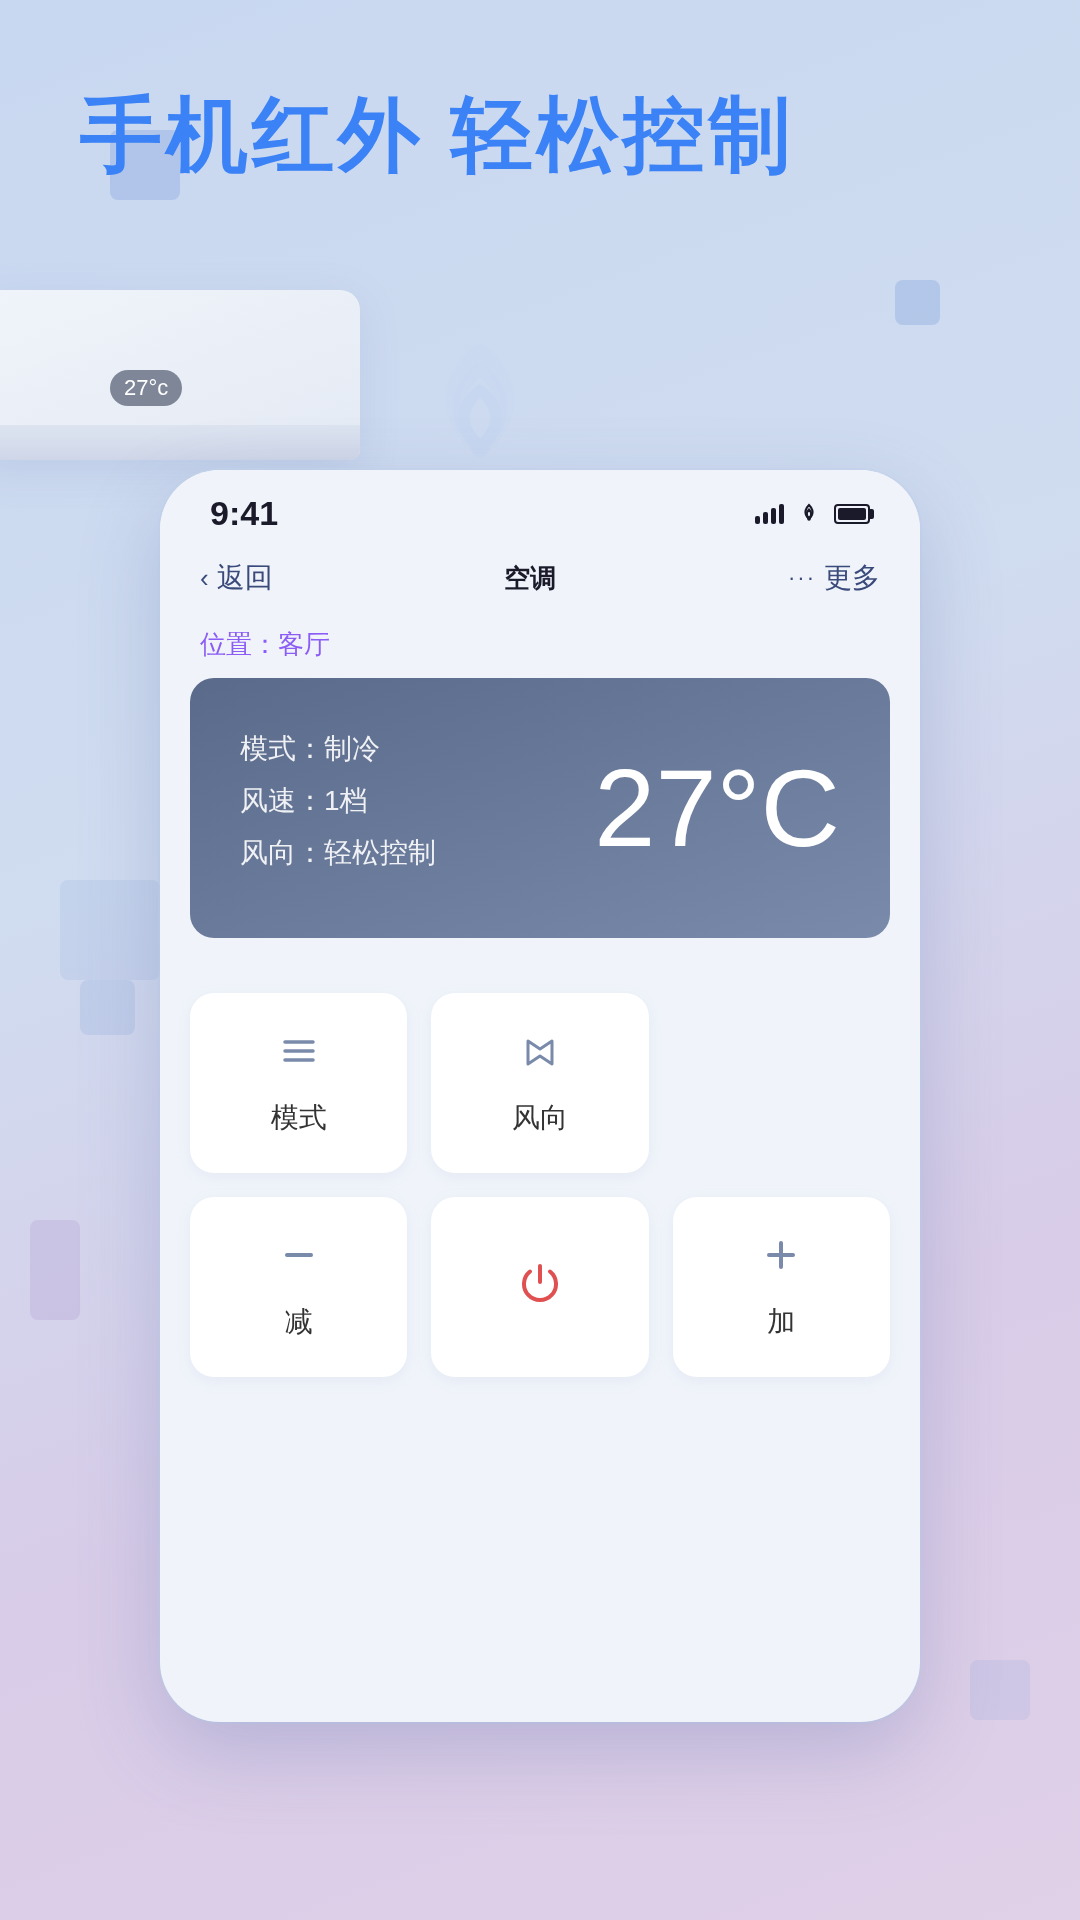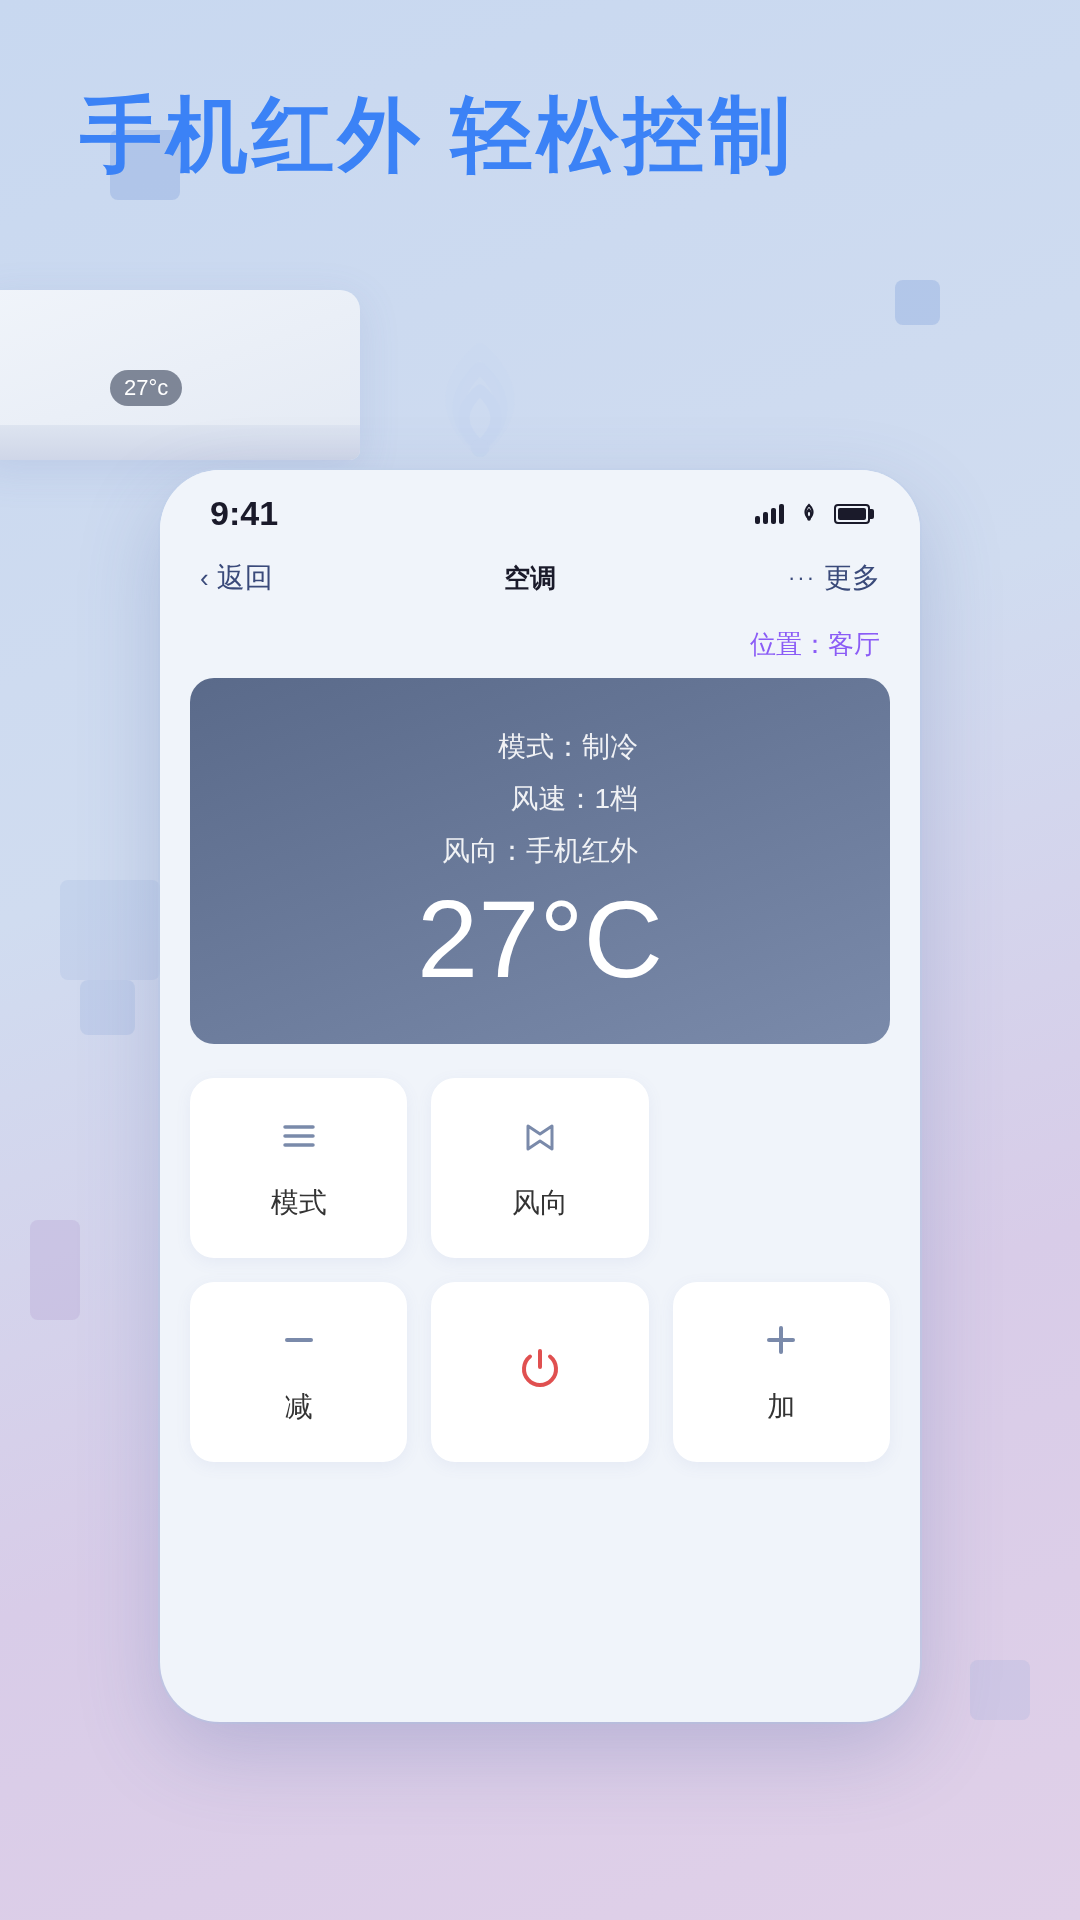--- a/index.html
+++ b/index.html
@@ -95,21 +95,20 @@
     .phone-mockup {
       position: absolute;
       top: 470px;
       left: 160px;
       width: 760px;
       height: 1252px;
       background: #f0f4fa;
       border-radius: 60px;
       box-shadow: 0 30px 80px rgba(80,100,160,0.25), 0 0 0 2px rgba(200,215,240,0.5);
       overflow: hidden;
-      text-align: right;
     }
 
     
     .status-bar {
       display: flex;
       justify-content: space-between;
       align-items: center;
       padding: 24px 50px 16px;
       background: #f0f4fa;
     }
@@ -212,21 +211,20 @@
     
     .temp-card {
       margin: 0 30px;
       background: linear-gradient(160deg, #5a6a8a 0%, #6a7a9a 50%, #7a8aaa 100%);
       border-radius: 24px;
       padding: 50px 50px;
       display: flex;
       align-items: center;
       justify-content: space-between;
       min-height: 260px;
-      flex-direction: column;
     }
 
     .temp-info {
       color: rgba(255,255,255,0.9);
     }
 
     .temp-info-item {
       font-size: 28px;
       margin-bottom: 14px;
       font-weight: 400;
@@ -237,21 +235,21 @@
       font-weight: 300;
       color: #fff;
       line-height: 1;
     }
 
     
     .controls-grid {
       display: grid;
       grid-template-columns: 1fr 1fr 1fr;
       gap: 24px;
-      padding: 34px 30px 0;
+      padding: 55px 30px 0;
     }
 
     .control-btn {
       background: #fff;
       border-radius: 24px;
       display: flex;
       flex-direction: column;
       align-items: center;
       justify-content: center;
       padding: 36px 20px;
@@ -344,21 +342,21 @@
       <span>更多</span>
     </div>
   </div>
 
   <div class="location-label">位置：客厅</div>
 
   <div class="temp-card">
     <div class="temp-info">
       <div class="temp-info-item">模式：制冷</div>
       <div class="temp-info-item">风速：1档</div>
-      <div class="temp-info-item">风向：手机红外</div>
+      <div class="temp-info-item">风向：轻松控制</div>
     </div>
     <div class="temp-display">27°C</div>
   </div>
 
   <div class="controls-grid">
     <div class="control-btn">
       <span class="control-btn-icon">
         <svg width="44" height="44" viewBox="0 0 44 44" fill="none" xmlns="http://www.w3.org/2000/svg">
           <line x1="8" y1="13" x2="36" y2="13" stroke="#7a8aaa" stroke-width="3.5" stroke-linecap="round"></line>
           <line x1="8" y1="22" x2="36" y2="22" stroke="#7a8aaa" stroke-width="3.5" stroke-linecap="round"></line>

